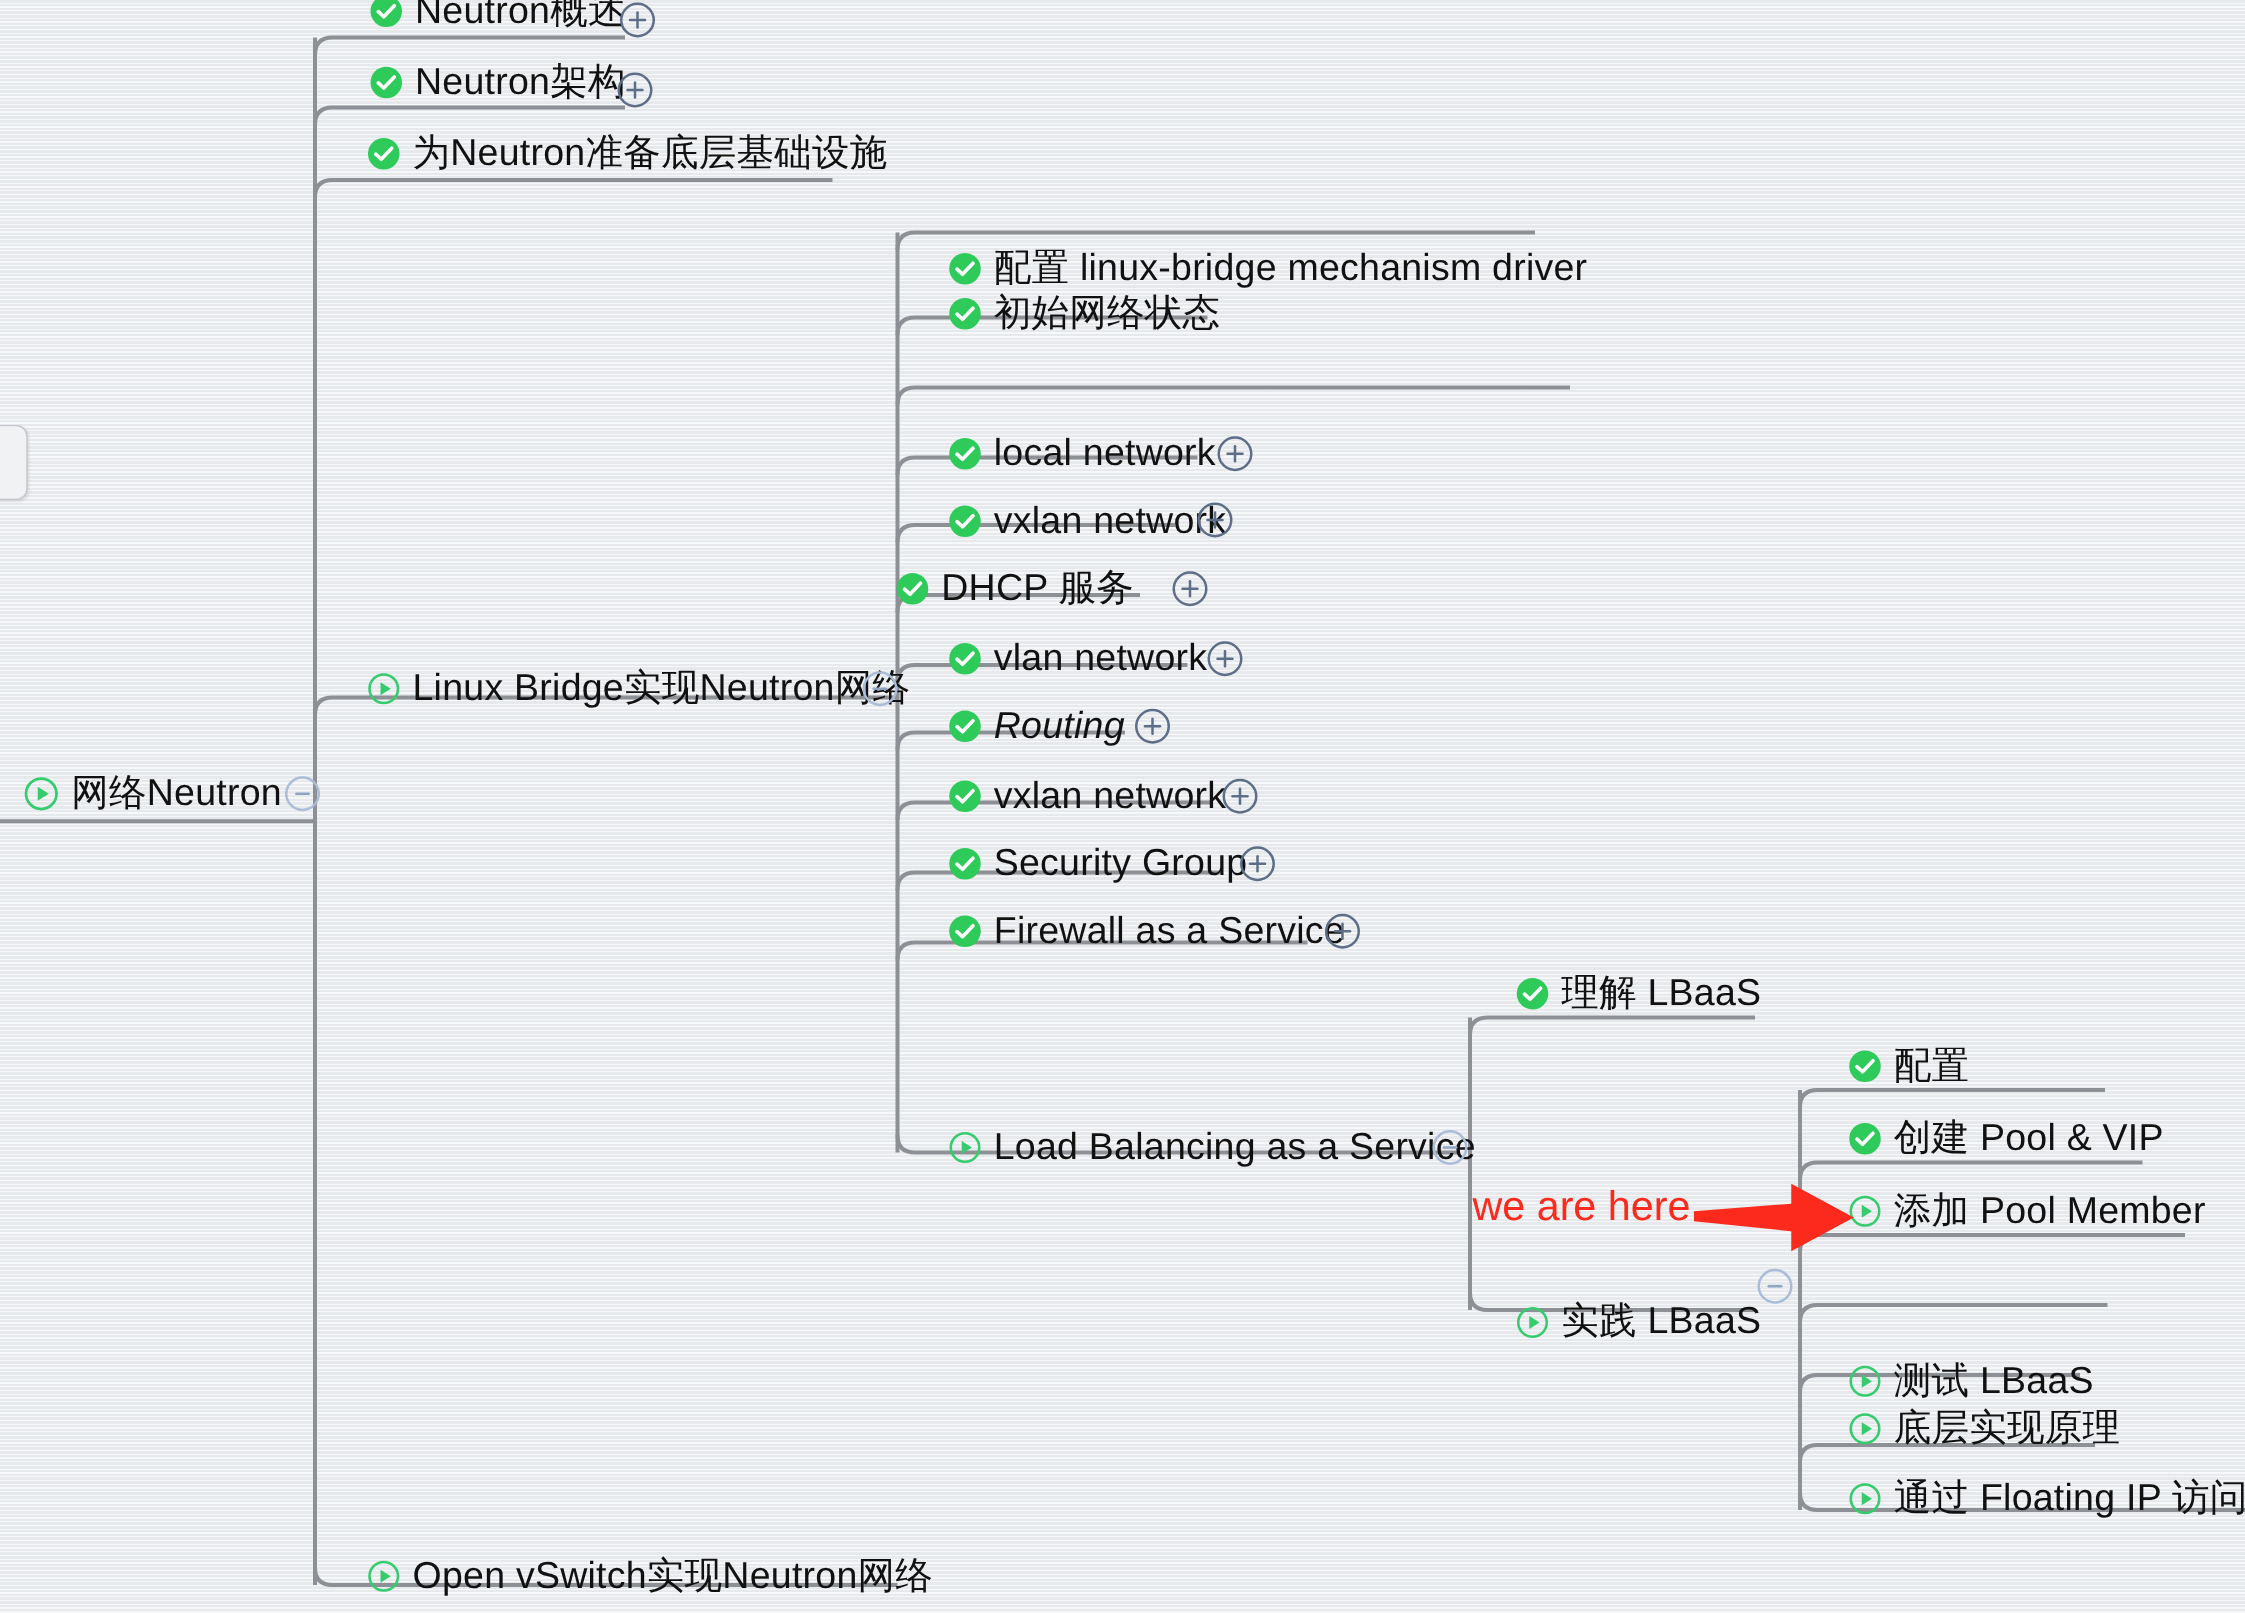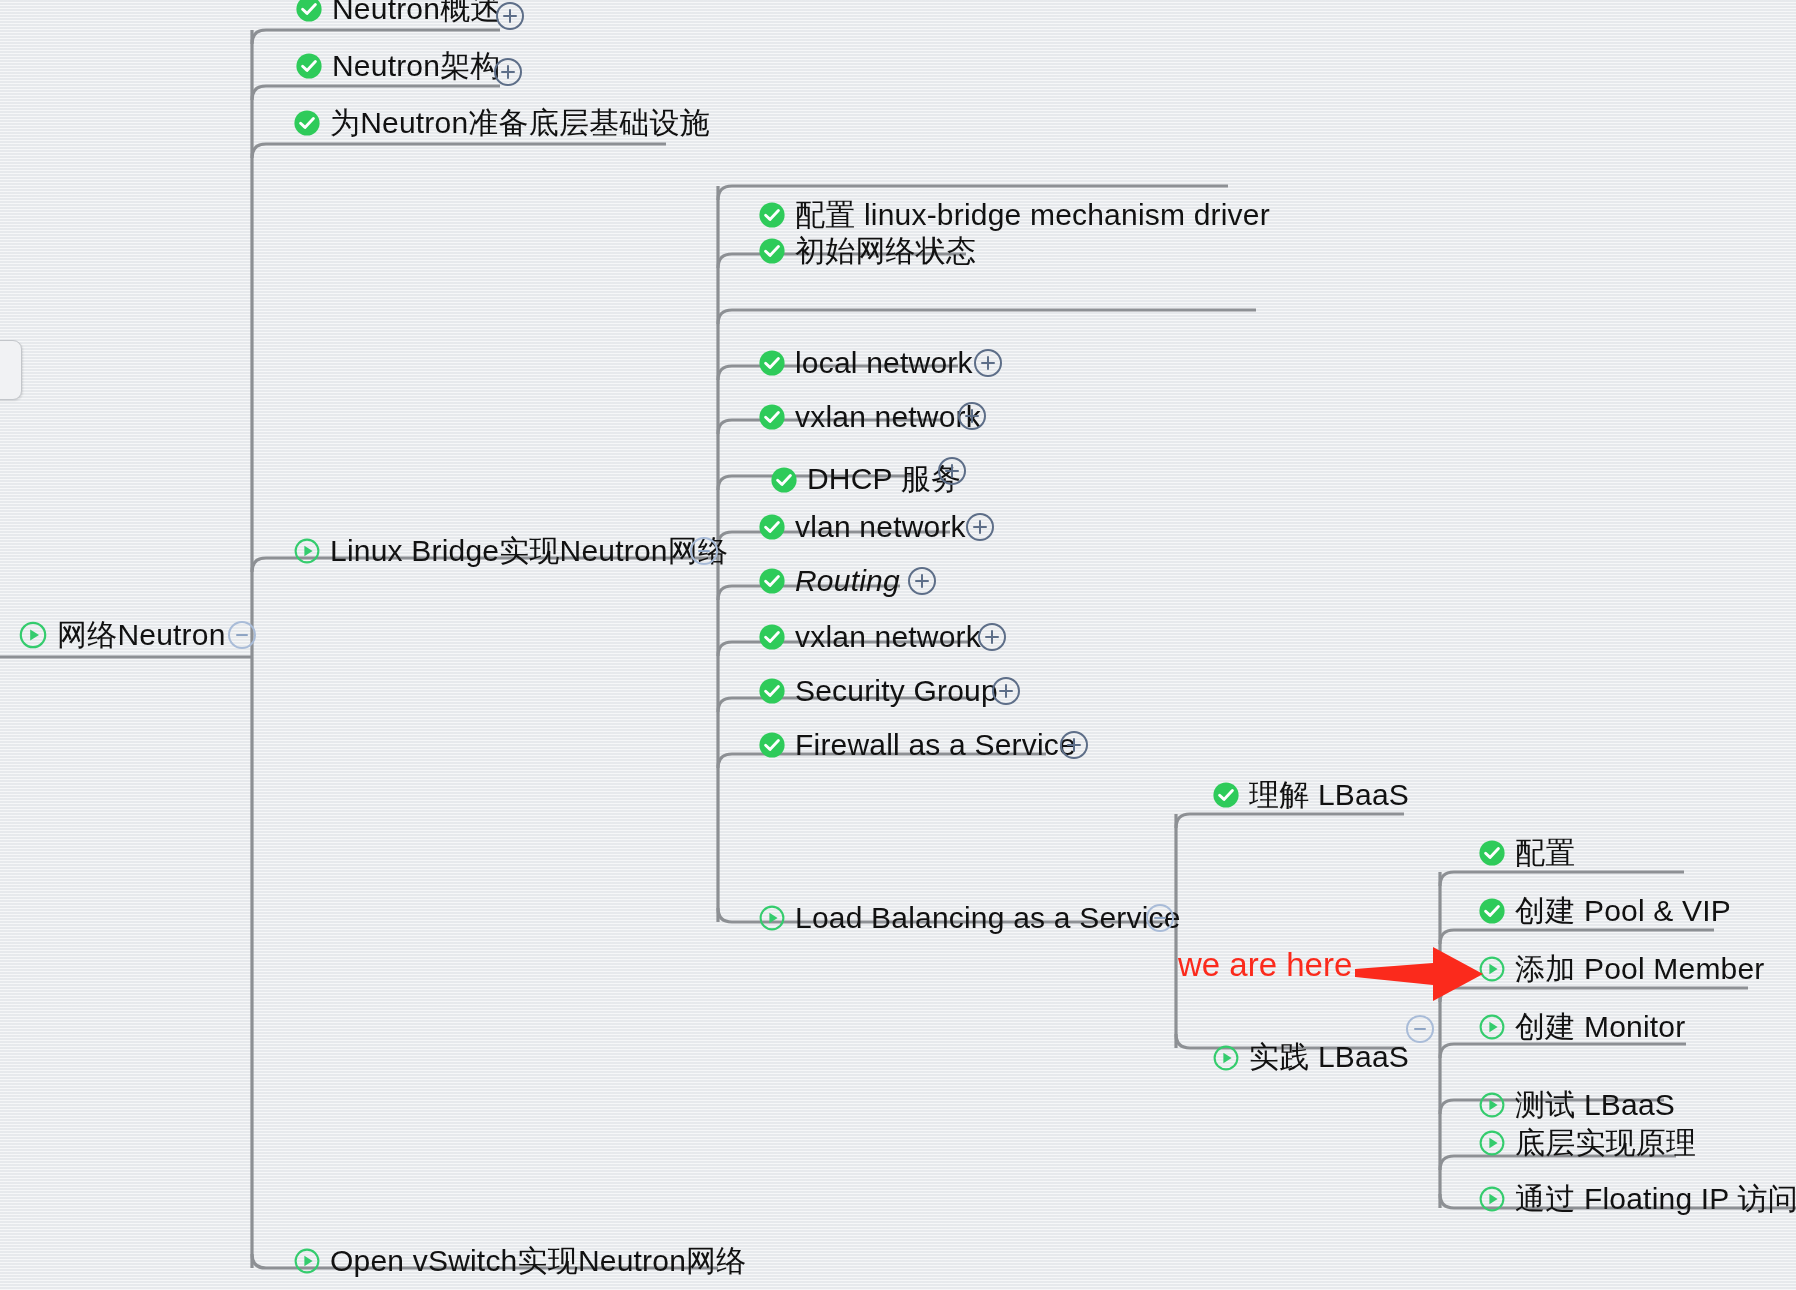--- a/index.html
+++ b/index.html
@@ -243,21 +243,21 @@
           <path d="M7.6 14.3 L12 18.4 L20.4 9.6" fill="none" stroke="#fff" stroke-width="2.9" stroke-linecap="round" stroke-linejoin="round"></path>
         </svg>
     </span>
     <span class="label">vxlan network</span>
   </div>
   <div class="toggle plus" style="left:958px; top:402px;">
     <span class="bar h"></span>
       <span class="bar v"></span>
   </div>
 
-  <div class="node" style="left:770px; top:448px;align-items:flex-end;">
+  <div class="node" style="left:716px; top:448px;">
     <span class="ico">
       <svg width="28" height="28" viewBox="0 0 28 28">
           <circle cx="14" cy="14" r="12.6" fill="#2ecb5a"></circle>
           <path d="M7.6 14.3 L12 18.4 L20.4 9.6" fill="none" stroke="#fff" stroke-width="2.9" stroke-linecap="round" stroke-linejoin="round"></path>
         </svg>
     </span>
     <span class="label">DHCP 服务</span>
   </div>
   <div class="toggle plus" style="left:938px; top:457px;">
     <span class="bar h"></span>
@@ -393,29 +393,20 @@
   <div class="node" style="left:1478px; top:946px;">
     <span class="ico">
       <svg width="28" height="28" viewBox="0 0 30 30">
           <circle cx="15" cy="15" r="12.2" fill="none" stroke="#34cc6d" stroke-width="2.2"></circle>
           <path d="M12.2 9.4 L21 15 L12.2 20.6 Z" fill="#34cc6d"></path>
         </svg>
     </span>
     <span class="label">添加 Pool Member</span>
   </div>
 
-  <div class="node" style="left:1478px; top:1004px;">
-    <span class="ico">
-      <svg width="28" height="28" viewBox="0 0 30 30">
-          <circle cx="15" cy="15" r="12.2" fill="none" stroke="#34cc6d" stroke-width="2.2"></circle>
-          <path d="M12.2 9.4 L21 15 L12.2 20.6 Z" fill="#34cc6d"></path>
-        </svg>
-    </span>
-    <span class="label">创建 Monitor</span>
-  </div>
 
   <div class="node" style="left:1478px; top:1062px;margin-top:20px;">
     <span class="ico">
       <svg width="28" height="28" viewBox="0 0 30 30">
           <circle cx="15" cy="15" r="12.2" fill="none" stroke="#34cc6d" stroke-width="2.2"></circle>
           <path d="M12.2 9.4 L21 15 L12.2 20.6 Z" fill="#34cc6d"></path>
         </svg>
     </span>
     <span class="label">测试 LBaaS</span>
   </div>

